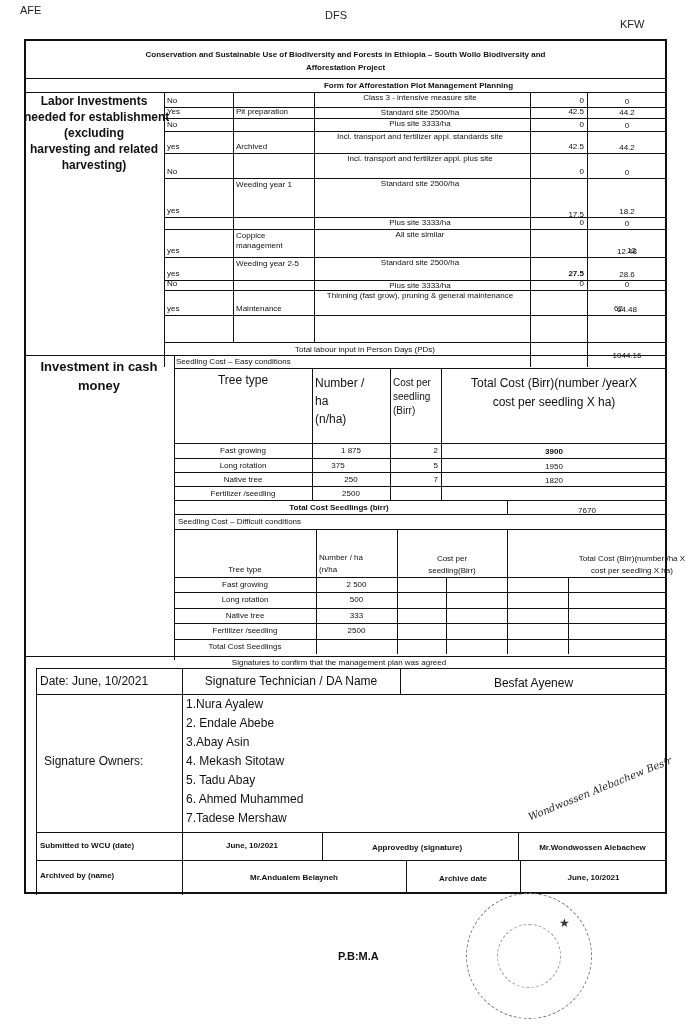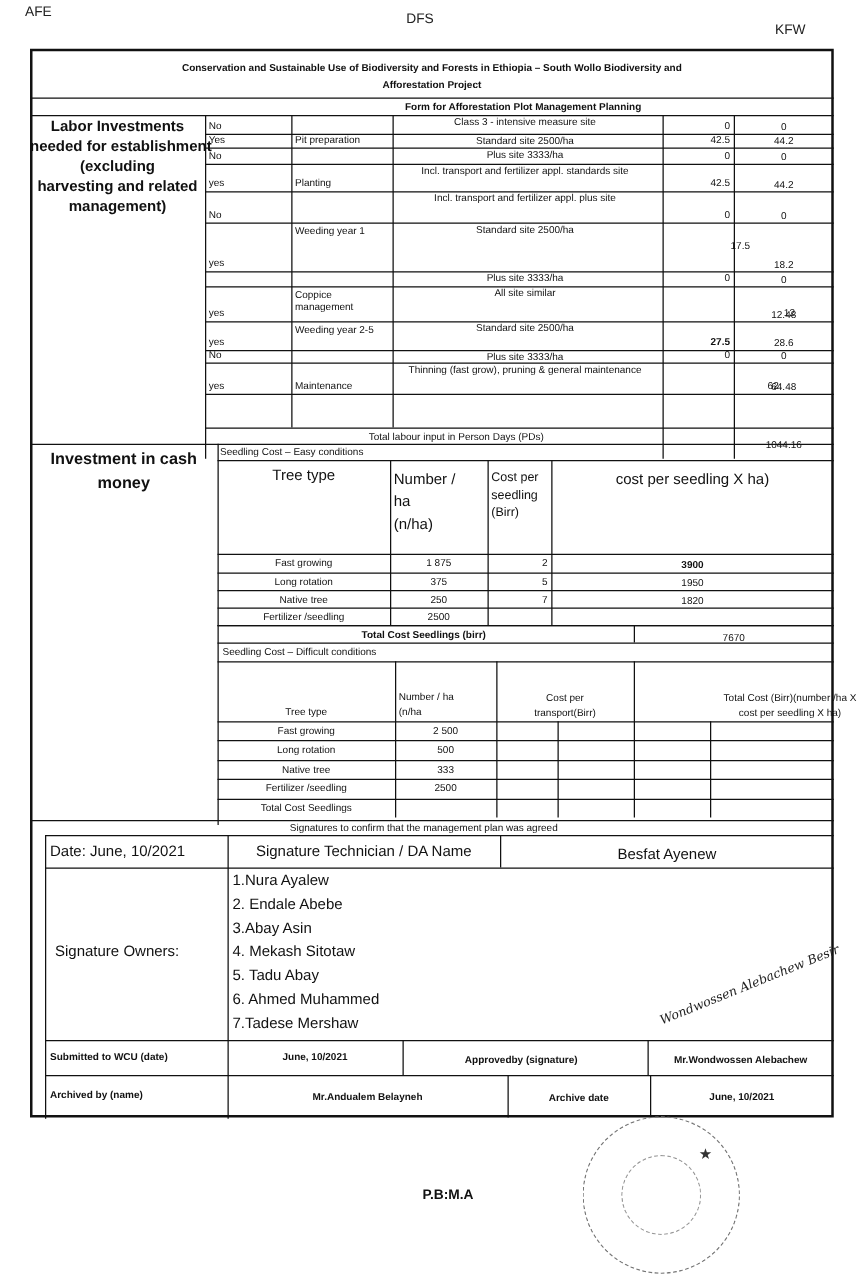--- a/index.html
+++ b/index.html
@@ -36,21 +36,21 @@
 <div class="t c b" style="left:24px;width:643px;top:63px;">Afforestation Project</div>
 <div class="hline" style="left:24px;width:643px;top:78px;"></div>
 <div class="t c b" style="left:170px;width:497px;top:81px;">Form for Afforestation Plot Management Planning</div>
 <div class="hline" style="left:24px;width:643px;top:92px;"></div>
 
 <div class="t c b big" style="left:24px;width:140px;top:93px;">
   <div>Labor Investments</div>
   <div>needed for establishment</div>
   <div>(excluding</div>
   <div>harvesting and related</div>
-  <div>management)</div>
+  <div>harvesting)</div>
 </div>
 <div class="vline" style="left:164px;top:92px;height:275px;"></div>
 <div class="vline" style="left:233px;top:92px;height:250px;"></div>
 <div class="vline" style="left:314px;top:92px;height:250px;"></div>
 <div class="vline" style="left:530px;top:92px;height:275px;"></div>
 <div class="vline" style="left:587px;top:92px;height:275px;"></div>
 
 <div id="labor-rows">
     <div class="" style="position:absolute;left:0;top:0;">
       <div class="hline" style="left:164px;width:503px;top:107px;"></div>
@@ -72,39 +72,39 @@
       <div class="hline" style="left:164px;width:503px;top:131px;"></div>
       <div class="t" style="left:167px;top:120px;">No</div>
       <div class="t" style="left:236px;top:120px;white-space:normal;width:76px;font-size:8px;"></div>
       <div class="t c" style="left:320px;width:200px;top:119px;white-space:normal;">Plus site 3333/ha</div>
       <div class="t r" style="left:530px;width:54px;top:120px;">0</div>
       <div class="t c" style="left:587px;width:80px;top:121px;">0</div>
     </div>
     <div class="" style="position:absolute;left:0;top:0;">
       <div class="hline" style="left:164px;width:503px;top:153px;"></div>
       <div class="t" style="left:167px;top:142px;">yes</div>
-      <div class="t" style="left: 236px; top: 142px; white-space: normal; width: 76px; font-size: 8px;">Planting</div>
+      <div class="t" style="left: 236px; top: 142px; white-space: normal; width: 76px; font-size: 8px;">Archived</div>
       <div class="t c" style="left:320px;width:200px;top:132px;white-space:normal;">Incl. transport and fertilizer appl. standards site</div>
       <div class="t r" style="left:530px;width:54px;top:142px;">42.5</div>
       <div class="t c" style="left:587px;width:80px;top:143px;">44.2</div>
     </div>
     <div class="" style="position:absolute;left:0;top:0;">
       <div class="hline" style="left:164px;width:503px;top:178px;"></div>
       <div class="t" style="left:167px;top:167px;">No</div>
       <div class="t" style="left:236px;top:155px;white-space:normal;width:76px;font-size:8px;"></div>
       <div class="t c" style="left:320px;width:200px;top:154px;white-space:normal;">Incl. transport and fertilizer appl. plus site</div>
       <div class="t r" style="left:530px;width:54px;top:167px;">0</div>
       <div class="t c" style="left:587px;width:80px;top:168px;">0</div>
     </div>
     <div class="" style="position:absolute;left:0;top:0;">
       <div class="hline" style="left:164px;width:503px;top:217px;"></div>
       <div class="t" style="left:167px;top:206px;">yes</div>
       <div class="t" style="left:236px;top:180px;white-space:normal;width:76px;font-size:8px;">Weeding year 1</div>
       <div class="t c" style="left:320px;width:200px;top:179px;white-space:normal;">Standard site 2500/ha</div>
-      <div class="t r" style="left:530px;width:54px;top:192px;margin-left:16px;">17.5</div>
+      <div class="t r" style="left:530px;width:54px;top:210px;">17.5</div>
       <div class="t c" style="left:587px;width:80px;top:207px;">18.2</div>
     </div>
     <div class="" style="position:absolute;left:0;top:0;">
       <div class="hline" style="left:164px;width:503px;top:229px;"></div>
       <div class="t" style="left:167px;top:218px;"></div>
       <div class="t" style="left:236px;top:219px;white-space:normal;width:76px;font-size:8px;"></div>
       <div class="t c" style="left:320px;width:200px;top:218px;white-space:normal;">Plus site 3333/ha</div>
       <div class="t r" style="left:530px;width:54px;top:218px;">0</div>
       <div class="t c" style="left:587px;width:80px;top:219px;">0</div>
     </div>
@@ -163,32 +163,33 @@
   <div>Number /</div>
   <div>ha</div>
   <div>(n/ha)</div>
 </div>
 <div class="t" style="left:393px;top:376px;font-size:10px;line-height:14px;">
   <div>Cost per</div>
   <div>seedling</div>
   <div>(Birr)</div>
 </div>
 <div class="t c big" style="left:441px;width:226px;top:374px;line-height:19px;">
+  <div>Total Cost (Birr)(number /yearX</div>
   <div>cost per seedling X  ha)</div>
 </div>
 <div class="hline" style="left:174px;width:493px;top:443px;"></div>
 
 <div id="easy-rows">
     <div class="t c" style="left:174px;width:138px;top:446px;">Fast growing</div>
     <div class="t c" style="left:312px;width:78px;top:446px;">1 875</div>
     <div class="t r" style="left:390px;width:48px;top:446px;">2</div>
     <div class="t c" style="left:441px;width:226px;top:447px;font-weight:bold;">3900</div>
     <div class="hline" style="left:174px;width:493px;top:458px;"></div>
     <div class="t c" style="left:174px;width:138px;top:461px;">Long rotation</div>
-    <div class="t c" style="left:312px;width:78px;top:461px;">375</div>
+    <div class="t c" style="left:299px;width:78px;top:461px;">375</div>
     <div class="t r" style="left:390px;width:48px;top:461px;">5</div>
     <div class="t c" style="left:441px;width:226px;top:462px;">1950</div>
     <div class="hline" style="left:174px;width:493px;top:472px;"></div>
     <div class="t c" style="left:174px;width:138px;top:475px;">Native tree</div>
     <div class="t c" style="left:312px;width:78px;top:475px;">250</div>
     <div class="t r" style="left:390px;width:48px;top:475px;">7</div>
     <div class="t c" style="left:441px;width:226px;top:476px;">1820</div>
     <div class="hline" style="left:174px;width:493px;top:486px;"></div>
     <div class="t c" style="left:174px;width:138px;top:489px;">Fertilizer /seedling</div>
     <div class="t c" style="left:312px;width:78px;top:489px;">2500</div>
@@ -210,21 +211,21 @@
 <div class="vline" style="left:507px;top:529px;height:125px;"></div>
 <div class="vline" style="left:446px;top:577px;height:77px;"></div>
 <div class="vline" style="left:568px;top:577px;height:77px;"></div>
 <div class="t c" style="left:174px;width:142px;top:565px;">Tree type</div>
 <div class="t" style="left:319px;top:552px;line-height:12px;">
   <div>Number / ha</div>
   <div>(n/ha</div>
 </div>
 <div class="t c" style="left:397px;width:110px;top:553px;line-height:12px;">
   <div>Cost per</div>
-  <div>transport(Birr)</div>
+  <div>seedling(Birr)</div>
 </div>
 <div class="t c" style="left:507px;width:160px;top:553px;line-height:12px;padding-left:45px;">
   <div>Total Cost (Birr)(number /ha X</div>
   <div>cost per seedling X  ha)</div>
 </div>
 <div class="hline" style="left:174px;width:493px;top:577px;"></div>
 <div id="difficult-rows">
     <div class="t c" style="left:174px;width:142px;top:580px;">Fast growing</div>
     <div class="t c" style="left:316px;width:81px;top:580px;">2 500</div>
     <div class="hline" style="left:174px;width:493px;top:592px;"></div>

